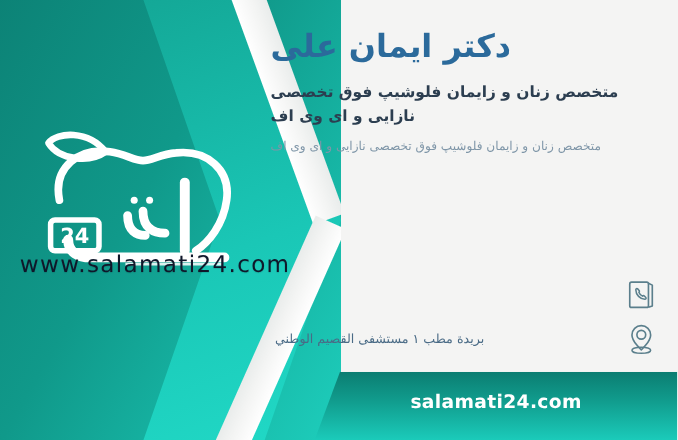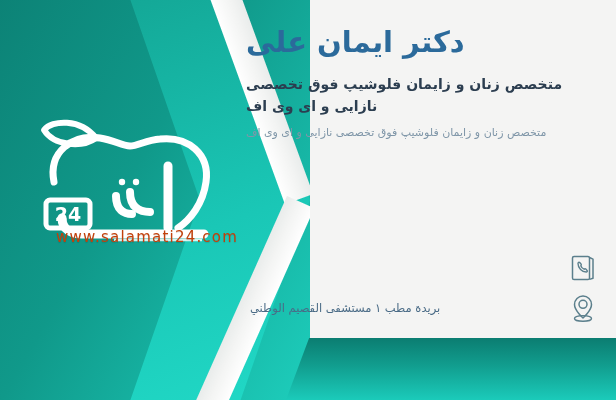--- a/index.html
+++ b/index.html
@@ -57,23 +57,23 @@
 
   
   .logo-wrap{
     position:absolute;left:18px;top:108px;
     width:220px;height:170px;
   }
   .logo-svg{display:block;width:220px;height:140px;}
   .logo-url{
     position:absolute;left:0;top:120px;width:220px;
     text-align:right;
-    color:#c2410c;
+    color:#0f172a;
     font-family:"DejaVu Sans","Liberation Sans",sans-serif;
-    font-size:15px;letter-spacing:1.2px;
+    font-size:21px;letter-spacing:1.2px;
     direction:ltr;
     text-shadow:0 1px 1px rgba(0,0,0,.12);
   }
 
   
   .content{
     position:absolute;right:18px;top:24px;
     width:352px;
     text-align:left;
     direction:rtl;
@@ -220,15 +220,16 @@
           <ellipse cx="14" cy="25.4" rx="8.5" ry="2.8" fill="none" stroke="#5b7f8c" stroke-width="1.4"></ellipse>
         </svg>
       </span>
       <span class="c-text">بريدة مطب ١ مستشفى القصيم الوطني</span>
     </div>
 
   </div>
 
   <div class="bottom-bar">
     <div class="bar-shape"></div>
+    <div class="bar-text">salamati24.com</div>
   </div>
 
 </div>
 
 </body></html>

